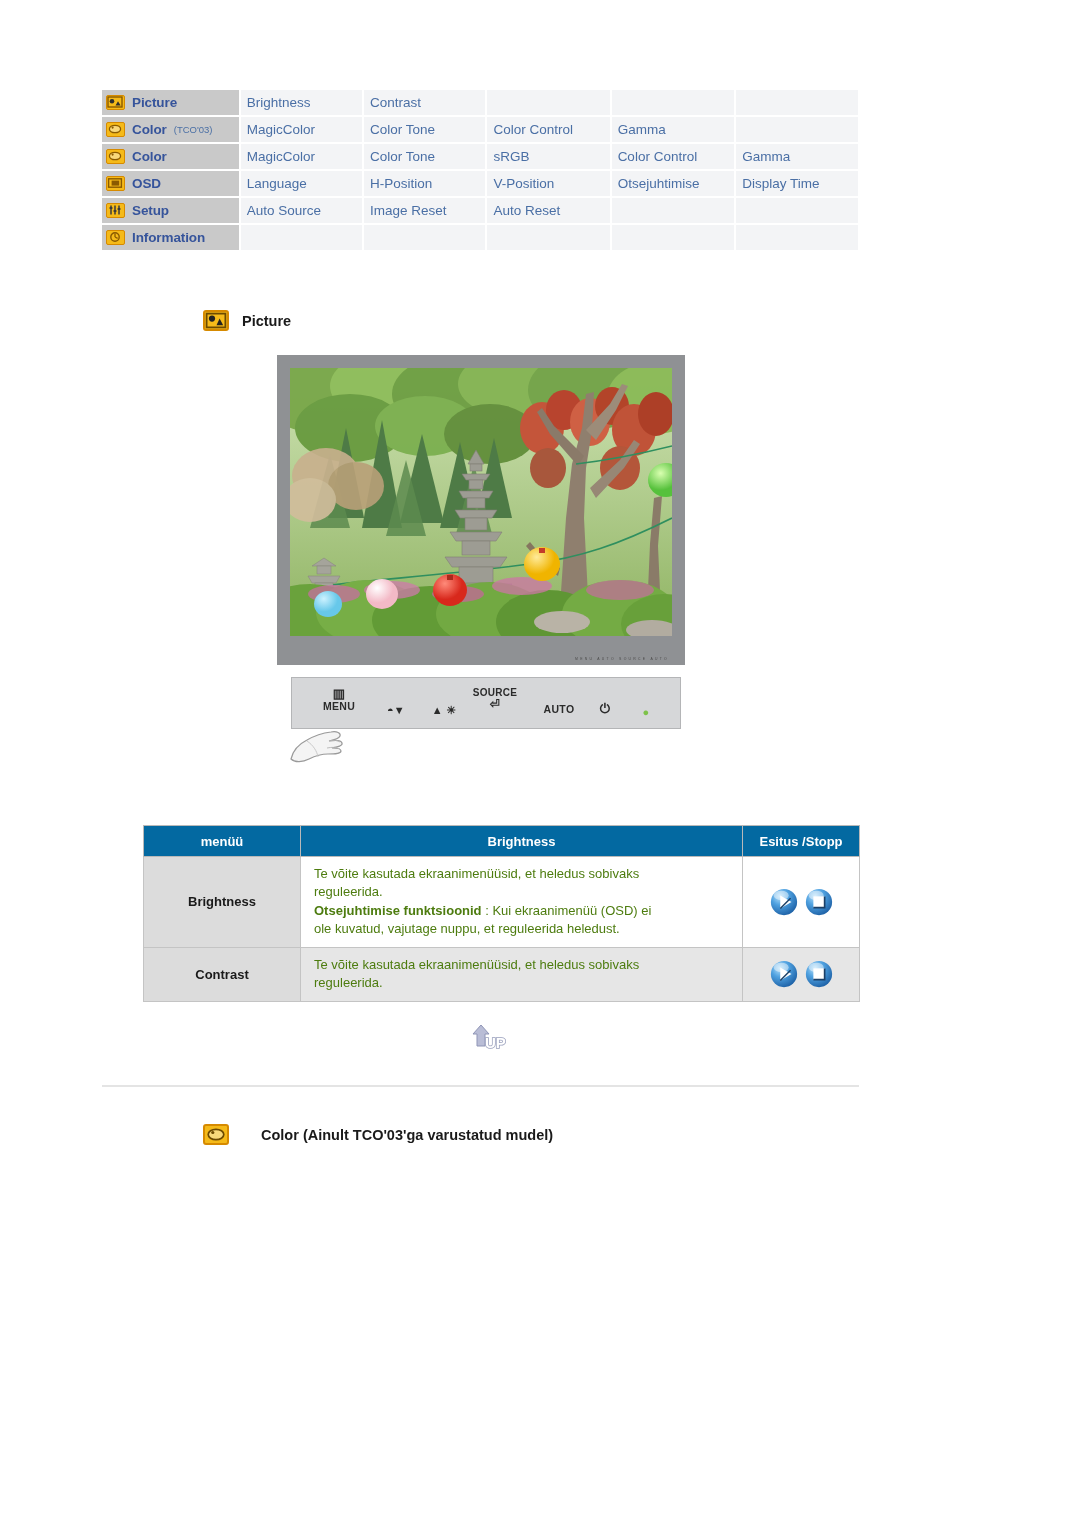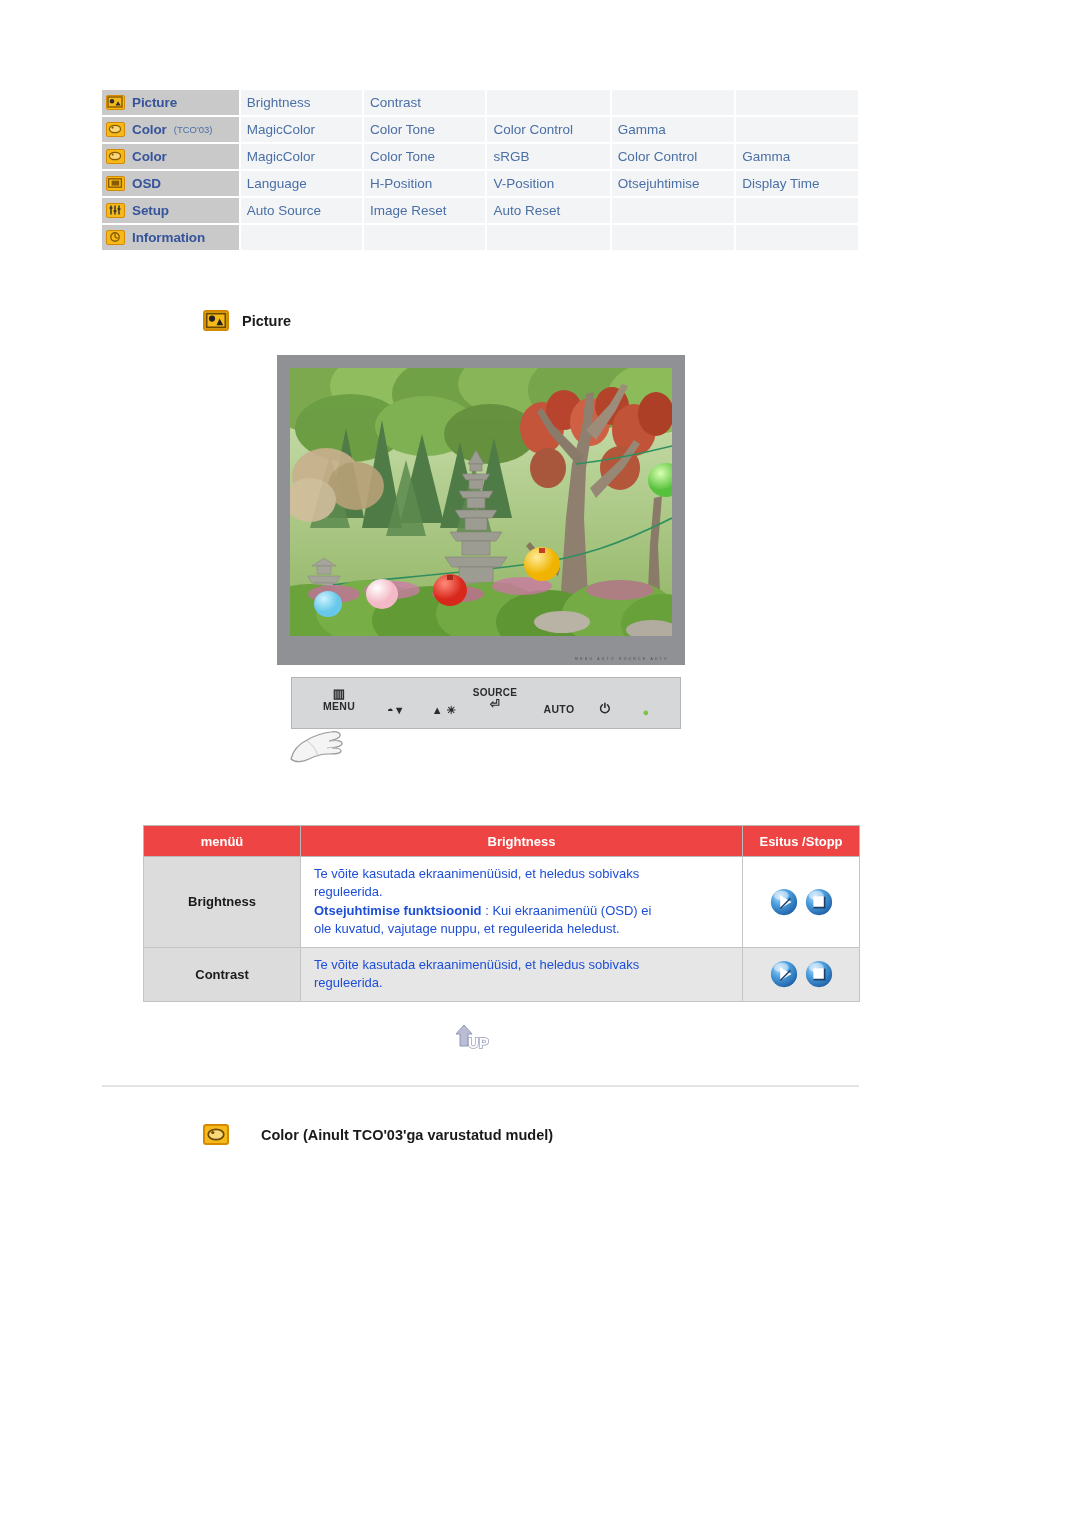--- a/index.html
+++ b/index.html
@@ -165,21 +165,21 @@
     position: absolute;
     left: 143px;
     top: 825px;
     width: 717px;
     border-collapse: collapse;
     font-size: 13px;
     color: #1a1a1a;
     border: 1px solid #b9b9b9;
   }
   #desc-table th {
-    background: #ef4444;
+    background: #0369a1;
     color: #ffffff;
     font-weight: bold;
     font-size: 13px;
     height: 28px;
     border: 1px solid #b9b9b9;
     border-top: none;
   }
   #desc-table th.th-menu { width: 154px; }
   #desc-table th.th-ctrl { width: 114px; }
   #desc-table td {
@@ -190,34 +190,34 @@
     background: #dcdcdc;
     text-align: center;
     font-weight: bold;
     font-size: 13px;
     color: #1a1a1a;
   }
   td.desc-cell {
     padding: 8px 10px 8px 13px;
     line-height: 1.42;
     font-size: 13px;
-    color: #1d4ed8;
+    color: #4d7c0f;
   }
   tr.row-white td.desc-cell,
   tr.row-white td.ctrl-cell { background: #ffffff; }
   tr.row-gray  td.desc-cell,
   tr.row-gray  td.ctrl-cell { background: #e6e6e6; }
   td.ctrl-cell { text-align: center; }
   .ctrl-btns { display: flex; justify-content: center; gap: 5px; }
   .orb { width: 30px; height: 30px; display: inline-block; }
 
   
   #up-button {
     position: absolute;
-    left: 442px;
+    left: 459px;
     top: 1022px;
     width: 54px;
     height: 34px;
   }
 
   
   #divider {
     position: absolute;
     left: 102px;
     top: 1085px;

